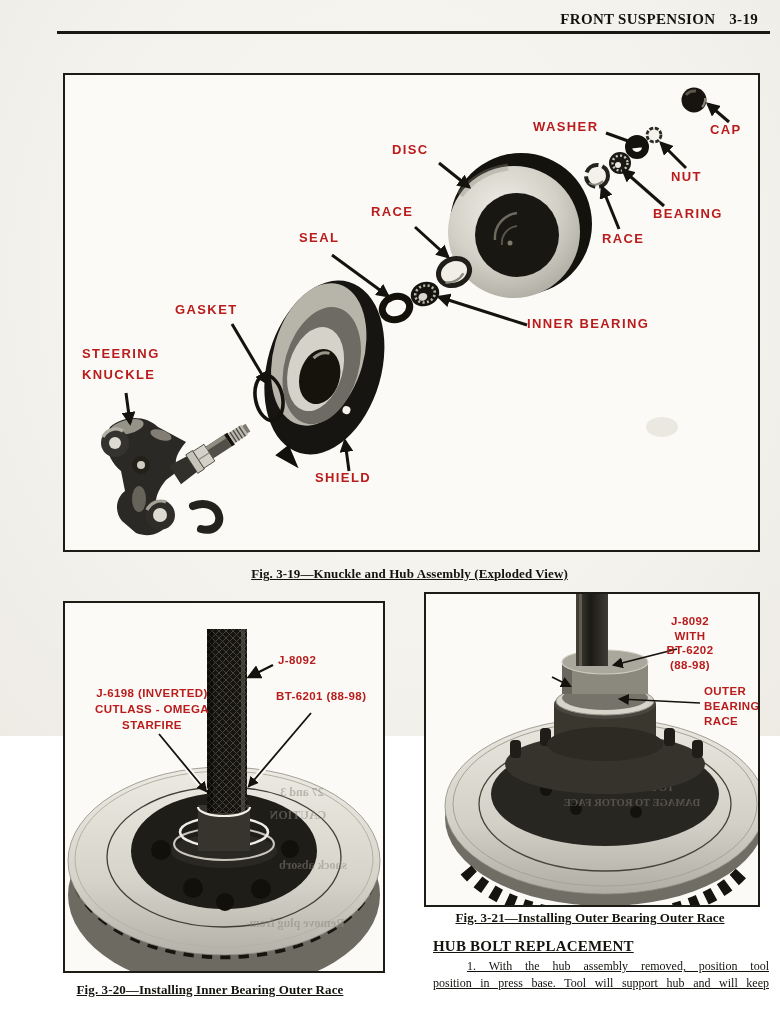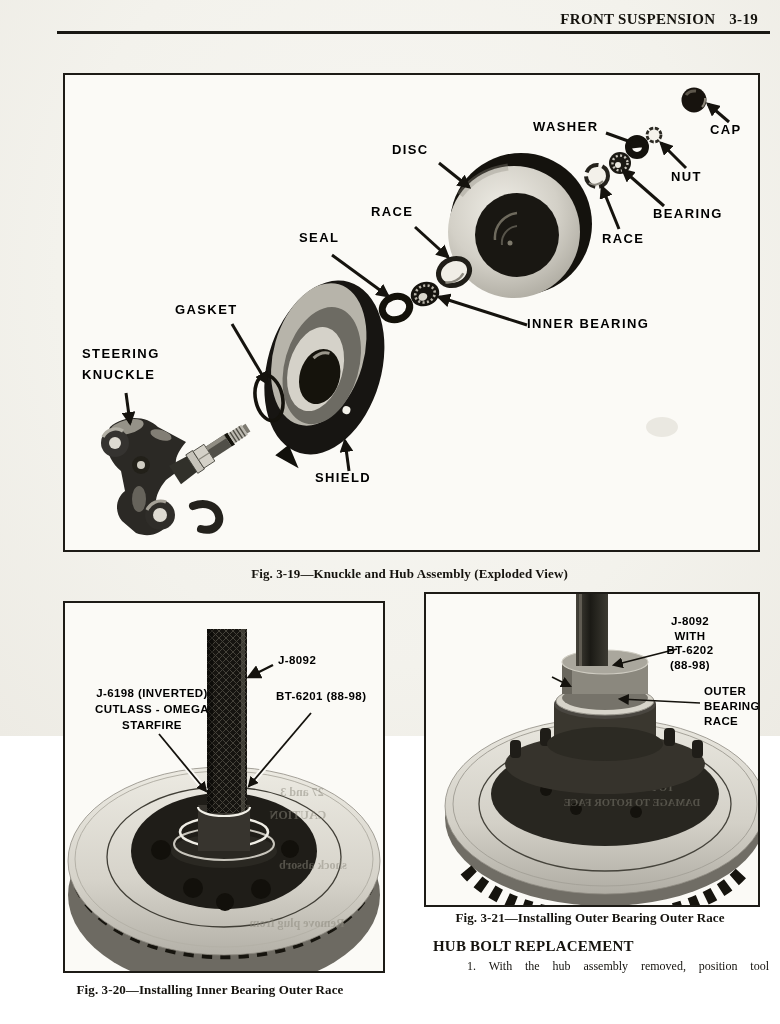--- a/index.html
+++ b/index.html
@@ -8,31 +8,31 @@
     background:radial-gradient(ellipse at 50% 38%, #f7f6f2 0%, #f3f2ec 60%, #edebe4 100%);
     font-family:"Liberation Serif", serif;color:#15130e;}
   .hdr{position:absolute;top:11px;right:22px;font-weight:700;font-size:15px;letter-spacing:.3px;}
   .hdr .hdr-no{margin-left:14px;}
   .hdr-rule{position:absolute;left:57px;right:10px;top:31px;height:2.5px;background:#191813;}
   .figbox{position:absolute;border:2px solid #1d1b16;background:#fbfaf6;overflow:hidden;}
   .fig19{left:63px;top:73px;width:693px;height:475px;}
   .fig20{left:63px;top:601px;width:318px;height:368px;}
   .fig21{left:424px;top:592px;width:332px;height:311px;}
   .figbox svg{position:absolute;left:0;top:0;}
-  .lbl{position:absolute;font-family:"Liberation Sans",sans-serif;font-weight:700;color:#000000;white-space:nowrap;}
+  .lbl{position:absolute;font-family:"Liberation Sans",sans-serif;font-weight:700;color:#b91c1c;white-space:nowrap;}
   .l19{font-size:13px;letter-spacing:1.4px;}
   .l20, .l21{font-size:11.5px;letter-spacing:.4px;}
   .blk{text-align:center;line-height:16px;}
   .blk21{text-align:center;line-height:14.5px;}
   .blkL{text-align:left;line-height:15px;}
-  .cap{position:absolute;text-align:center;font-weight:700;font-size:13px;letter-spacing:.1px;}
+  .cap{position:absolute;text-align:center;font-weight:700;font-size:13px;letter-spacing:.1px;text-decoration:underline;}
   .cap19{left:63px;width:693px;top:566px;}
   .cap20{left:43px;width:334px;top:982px;}
   .cap21{left:420px;width:340px;top:910px;}
-  .textcol{position:absolute;left:433px;top:938px;width:336px;}
+  .textcol{position:absolute;left:433px;top:938px;width:336px;text-decoration:underline;}
   .textcol h3{margin:0 0 3px 0;font-size:15px;letter-spacing:.2px;font-weight:700;}
   .pline{font-size:12px;line-height:17.3px;text-align:justify;text-align-last:justify;}
   .pline.first{padding-left:34px;}
 </style>
 </head>
 <body>
 
 <div class="page">
 
   <div class="hdr">
@@ -332,15 +332,16 @@
       <div>OUTER</div>
       <div>BEARING</div>
       <div>RACE</div>
     </div>
   </div>
   <div class="cap cap21">Fig. 3-21—Installing Outer Bearing Outer Race</div>
 
   <div class="textcol">
     <h3>HUB BOLT REPLACEMENT</h3>
     <div class="pline first">1. With the hub assembly removed, position tool</div>
+    <div class="pline">position in press base. Tool will support hub and will keep</div>
   </div>
 
 </div>
 
 </body></html>

